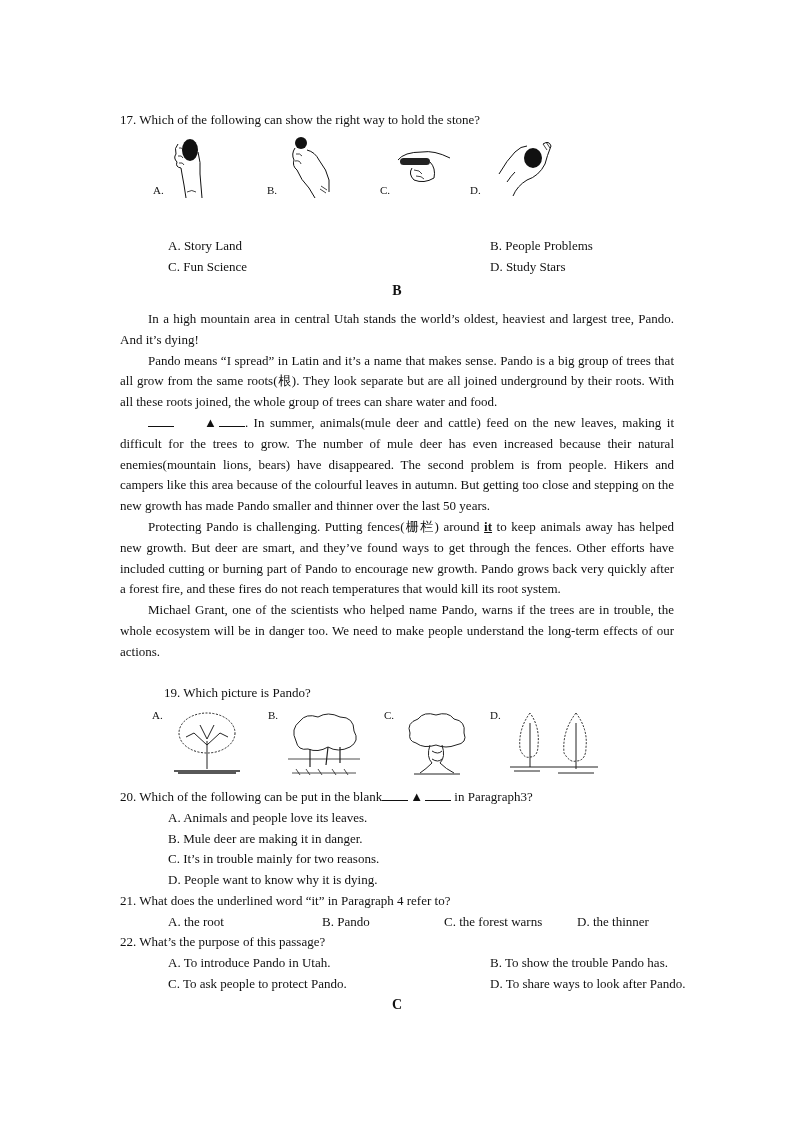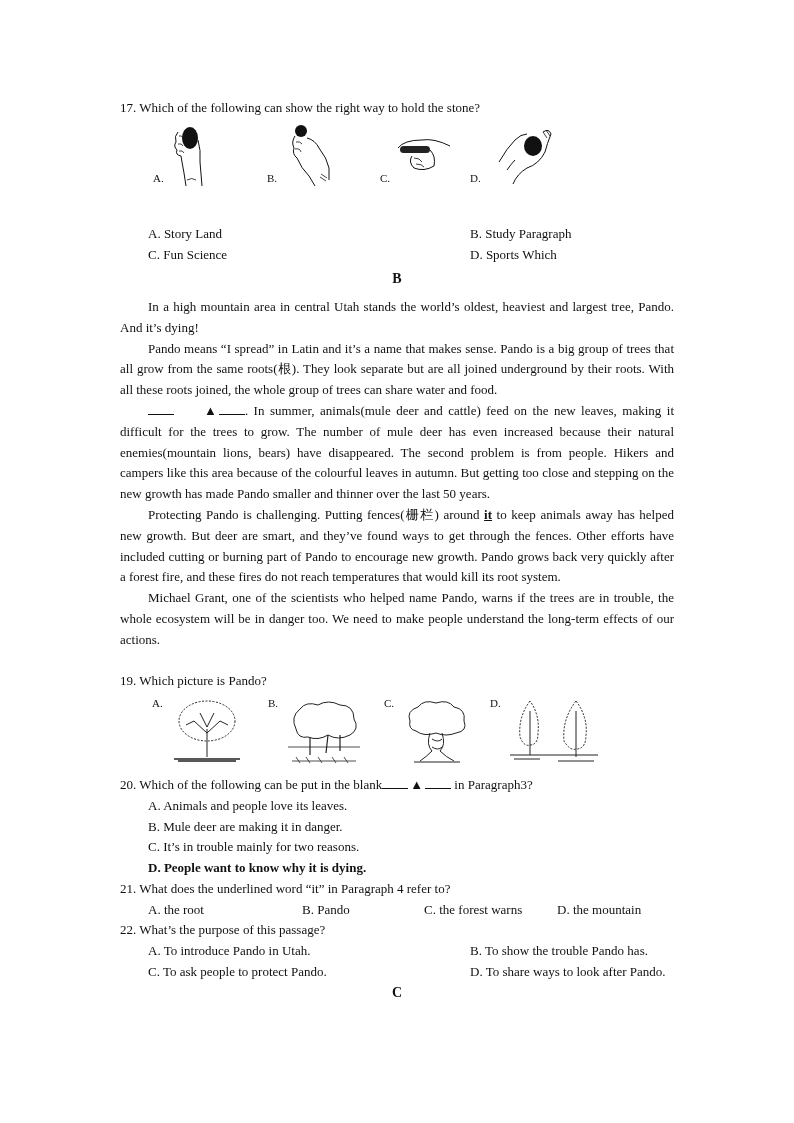--- a/index.html
+++ b/index.html
@@ -1,21 +1,21 @@
 <!DOCTYPE html>
 <html><head>
 <meta charset="utf-8">
 <style>
   html, body { margin: 0; padding: 0; background: #ffffff; }
   body { width: 794px; height: 1123px; position: relative; overflow: hidden;
          font-family: "Liberation Serif", "DejaVu Serif", serif; color: #111; font-size: 13px; }
-  .page { position: absolute; left: 0; top: 0; width: 794px; height: 899px; }
+  .page { position: absolute; left: 0; top: 12px; width: 794px; height: 899px; }
   .line { position: absolute; white-space: nowrap; line-height: 16px; }
   .q { left: 120px; }
-  .opt { position: absolute; white-space: nowrap; line-height: 16px; }
+  .opt { position: absolute; white-space: nowrap; line-height: 16px; margin-left: 20px; }
   .para { position: absolute; left: 120px; width: 554px; line-height: 20.8px; text-align: justify; }
   .para p { margin: 0; text-indent: 28px; }
   .heading { position: absolute; width: 794px; text-align: center; font-weight: bold; font-size: 14px; left: 0; }
   .imgrow { position: absolute; }
   .imgcell { position: absolute; }
   .imglabel { position: absolute; font-size: 11px; }
   .blank { display: inline-block; width: 26px; border-bottom: 1px solid #111; height: 10px; vertical-align: baseline; }
   .tri { display: inline-block; font-size: 13px; margin: 0 2px; }
   u.b { font-weight: bold; }
 </style>
@@ -52,35 +52,35 @@
 
     <span class="imglabel" style="left:330px; top:50px;">D.</span>
     <svg class="imgcell" style="left:355px; top:2px;" width="60" height="62" viewBox="0 0 60 62">
       <ellipse cx="38" cy="22" rx="9" ry="10" fill="#111"></ellipse>
       <path d="M4 38 Q12 24 20 16 Q26 10 32 10 M48 8 Q54 4 56 10 Q52 20 50 28 Q44 40 32 44 Q22 50 18 60 M12 46 Q16 40 20 36" fill="none" stroke="#111" stroke-width="1"></path>
       <path d="M48 8 L52 14 M51 6 L55 12" fill="none" stroke="#111" stroke-width="0.8"></path>
     </svg>
   </div>
 
   <div class="opt" style="left:148px; top:226px;">A. Story Land</div>
-  <div class="opt" style="left:470px; top:226px;">B. Study Paragraph</div>
+  <div class="opt" style="left:470px; top:226px;">B. People Problems</div>
   <div class="opt" style="left:148px; top:247px;">C. Fun Science</div>
-  <div class="opt" style="left:470px; top:247px;">D. Sports Which</div>
+  <div class="opt" style="left:470px; top:247px;">D. Study Stars</div>
 
   <div class="heading" style="top:271px;">B</div>
 
   <div class="para" style="top:297px;">
     <p>In a high mountain area in central Utah stands the world’s oldest, heaviest and largest tree, Pando. And it’s dying!</p>
     <p>Pando means “I spread” in Latin and it’s a name that makes sense. Pando is a big group of trees that all grow from the same roots(根). They look separate but are all joined underground by their roots. With all these roots joined, the whole group of trees can share water and food.</p>
     <p><span class="blank"></span><span class="tri">▲</span><span class="blank"></span><span>. In summer, animals(mule deer and cattle) feed on the new leaves, making it difficult for the trees to grow. The number of mule deer has even increased because their natural enemies(mountain lions, bears) have disappeared. The second problem is from people. Hikers and campers like this area because of the colourful leaves in autumn. But getting too close and stepping on the new growth has made Pando smaller and thinner over the last 50 years.</span></p>
     <p><span>Protecting Pando is challenging. Putting fences(栅栏) around </span><u class="b">it</u><span> to keep animals away has helped new growth. But deer are smart, and they’ve found ways to get through the fences. Other efforts have included cutting or burning part of Pando to encourage new growth. Pando grows back very quickly after a forest fire, and these fires do not reach temperatures that would kill its root system.</span></p>
     <p>Michael Grant, one of the scientists who helped name Pando, warns if the trees are in trouble, the whole ecosystem will be in danger too. We need to make people understand the long-term effects of our actions.</p>
   </div>
 
-  <div class="line q" style="top:673px;">19. Which picture is Pando?</div>
+  <div class="line q" style="top:673px;margin-left:44px;">19. Which picture is Pando?</div>
   <div class="imgrow" style="left:148px; top:695px; width:470px; height:74px;">
     <span class="imglabel" style="left:4px; top:2px;">A.</span>
     <svg class="imgcell" style="left:24px; top:4px;" width="70" height="66" viewBox="0 0 70 66">
       <ellipse cx="35" cy="22" rx="28" ry="20" fill="none" stroke="#222" stroke-width="1" stroke-dasharray="2 1.5"></ellipse>
       <path d="M35 58 L35 30 M35 34 L22 22 M35 34 L48 22 M35 28 L28 14 M35 28 L42 14 M22 22 L14 26 M48 22 L56 26" fill="none" stroke="#222" stroke-width="1"></path>
       <path d="M2 60 L68 60 M6 62 L64 62" stroke="#222" stroke-width="1.5" fill="none"></path>
     </svg>
     <span class="imglabel" style="left:120px; top:2px;">B.</span>
     <svg class="imgcell" style="left:140px; top:4px;" width="72" height="66" viewBox="0 0 72 66">
       <path d="M8 30 Q2 18 12 10 Q18 2 30 6 Q40 0 52 6 Q66 6 66 20 Q72 30 62 36 Q50 42 40 36 Q30 42 20 38 Q10 40 8 30 Z" fill="none" stroke="#222" stroke-width="1"></path>
@@ -102,27 +102,27 @@
       <path d="M0 58 L88 58 M4 62 L30 62 M48 64 L84 64" stroke="#222" stroke-width="1"></path>
     </svg>
   </div>
 
   <div class="line q" style="top:777px;">
     <span>20. Which of the following can be put in the blank</span><span class="blank"></span><span class="tri">▲</span><span class="blank"></span> <span>in Paragraph3?</span>
   </div>
   <div class="opt" style="left:148px; top:798px;">A. Animals and people love its leaves.</div>
   <div class="opt" style="left:148px; top:819px;">B. Mule deer are making it in danger.</div>
   <div class="opt" style="left:148px; top:839px;">C. It’s in trouble mainly for two reasons.</div>
-  <div class="opt" style="left:148px; top:860px;font-weight:bold;">D. People want to know why it is dying.</div>
+  <div class="opt" style="left:148px; top:860px;">D. People want to know why it is dying.</div>
 
   <div class="line q" style="top:881px;text-align:right;">21. What does the underlined word “it” in Paragraph 4 refer to?</div>
   <div class="opt" style="left:148px; top:902px;">A. the root</div>
   <div class="opt" style="left:302px; top:902px;">B. Pando</div>
   <div class="opt" style="left:424px; top:902px;">C. the forest warns</div>
-  <div class="opt" style="left:557px; top:902px;">D. the mountain</div>
+  <div class="opt" style="left:557px; top:902px;">D. the thinner</div>
 
   <div class="line q" style="top:922px;">22. What’s the purpose of this passage?</div>
   <div class="opt" style="left:148px; top:943px;">A. To introduce Pando in Utah.</div>
   <div class="opt" style="left:470px; top:943px;">B. To show the trouble Pando has.</div>
   <div class="opt" style="left:148px; top:964px;">C. To ask people to protect Pando.</div>
   <div class="opt" style="left:470px; top:964px;">D. To share ways to look after Pando.</div>
 
   <div class="heading" style="top:985px;">C</div>
 
 </div>

